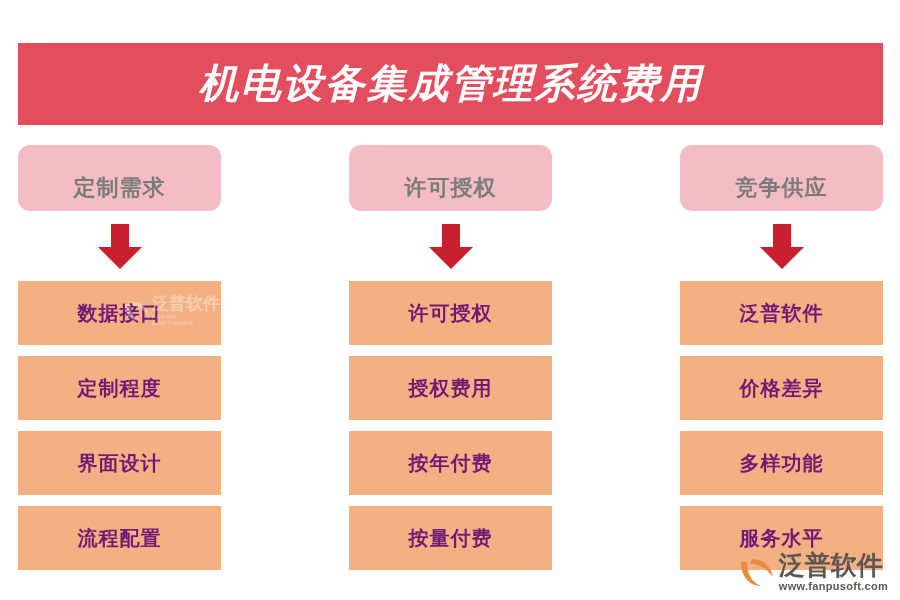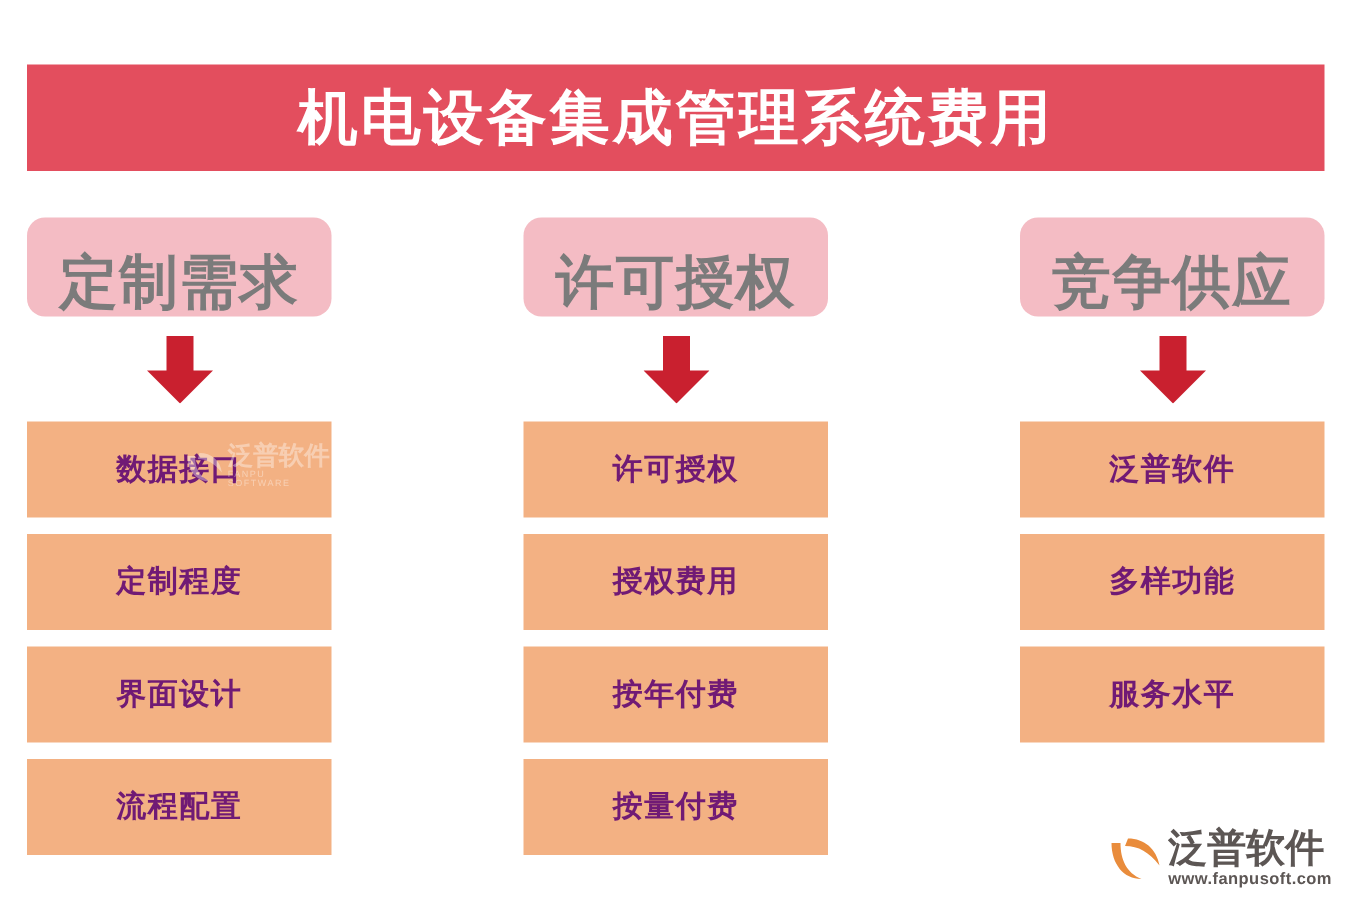--- a/index.html
+++ b/index.html
@@ -21,26 +21,27 @@
     width: 900px;
     height: 600px;
   }
 
   
   .banner {
     position: absolute;
     left: 18px;
     top: 43px;
     width: 865px;
-    height: 71px;
+    height: 82px;
     background: #e34e5e;
     display: flex;
     align-items: center;
     justify-content: center;
     box-sizing: border-box;
+    font-style: italic;
   }
   .banner-title {
     color: #ffffff;
     font-size: 40px;
     font-weight: bold;
     letter-spacing: 2px;
     line-height: 1;
     white-space: nowrap;
   }
 
@@ -66,21 +67,21 @@
     height: 66px;
     background: #f4bcc4;
     border-radius: 12px;
     display: flex;
     align-items: center;
     justify-content: center;
     box-sizing: border-box;
   }
   .col-header-label {
     color: #7b7b7b;
-    font-size: 39px;
+    font-size: 22px;
     font-weight: bold;
     letter-spacing: 1px;
     line-height: 1;
     white-space: nowrap;
     margin-top: 20px;
   }
 
   
   .arrow-wrap {
     height: 70px;
@@ -259,20 +260,23 @@
       <div class="arrow-wrap">
         <svg class="arrow-down" viewBox="0 0 44 45">
           <polygon points="13,0 31,0 31,23 44,23 22,45 0,23 13,23" fill="#c9202f"></polygon>
         </svg>
       </div>
       <div class="cells">
         <div class="cell">
           <span class="cell-label">泛普软件</span>
         </div>
         <div class="cell">
+          <span class="cell-label">价格差异</span>
+        </div>
+        <div class="cell">
           <span class="cell-label">多样功能</span>
         </div>
         <div class="cell">
           <span class="cell-label">服务水平</span>
         </div>
       </div>
     </div>
 
   </div>
 

